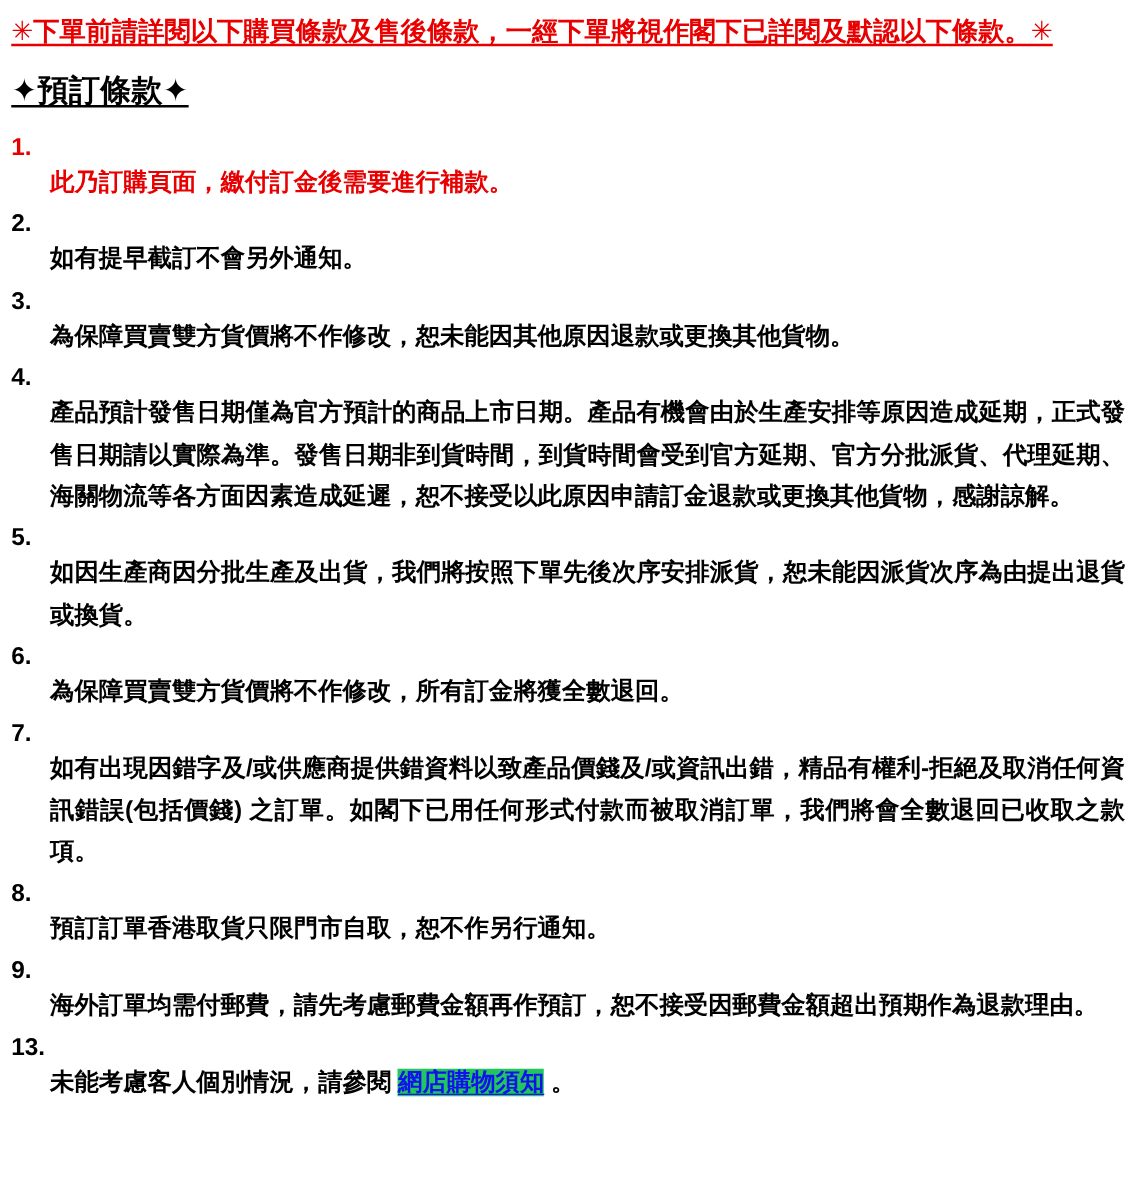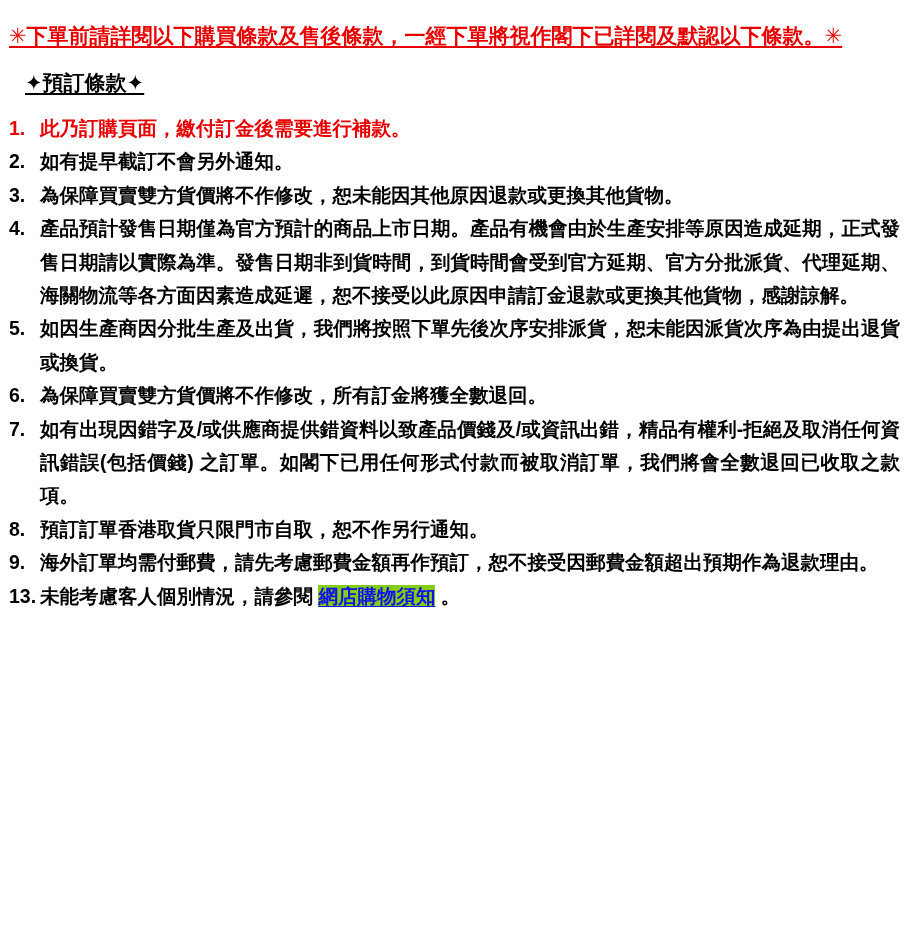--- a/index.html
+++ b/index.html
@@ -4,57 +4,57 @@
 <style>
   :root { --red:#e80000; --blue:#1111ee; --ink:#000000; }
   * { box-sizing:border-box; }
   html,body { margin:0; padding:0; }
   body {
     width:913px; height:948px; overflow:hidden;
     background:#ffffff; color:var(--ink);
     font-family:"Liberation Sans","DejaVu Sans",sans-serif;
     font-weight:700;
   }
-  .page { padding:14px 13px 0 9px; }
+  .page { padding:4px 13px 0 9px; }
 
   .title {
     margin:6px 0 16px 0;
     font-size:21px; line-height:32px; font-weight:700;
     color:var(--red);
     text-decoration:underline;
     text-underline-offset:3px;
   }
   .section-heading {
-    margin:0 0 14px 16px;
-    font-size:21px; line-height:30px; font-weight:700;
+    margin:0 0 14px 0;
+    font-size:25px; line-height:30px; font-weight:700;
     color:var(--ink);
     text-decoration:underline;
     text-underline-offset:3px;
   }
 
   .terms-list { list-style:none; margin:0; padding:0; }
   .term-item {
     display:flex;
     font-size:19.5px; line-height:33.4px;
   }
   .term-item .num { flex:0 0 31px; }
-  .term-item .content { flex:1 1 auto; text-align:justify; text-align-last:left; }
+  .term-item .content { flex:1 1 auto; text-align:justify; text-align-last:left;margin-top:28px; }
   .term-item.red { color:var(--red); }
 
   .seg-plain { }
   .seg-red-underline {
     color:var(--red);
     text-decoration:underline;
     text-underline-offset:3px;
   }
   .seg-link {
     color:var(--blue);
     text-decoration:underline;
     text-underline-offset:3px;
-    background:#84cc16;
+    background:#22c55e;
     cursor:pointer;
   }
 </style>
 </head>
 <body>
 
 <div class="page">
   <h1 class="title">✳下單前請詳閱以下購買條款及售後條款，一經下單將視作閣下已詳閱及默認以下條款。✳</h1>
 
   <h2 class="section-heading">✦預訂條款✦</h2>

